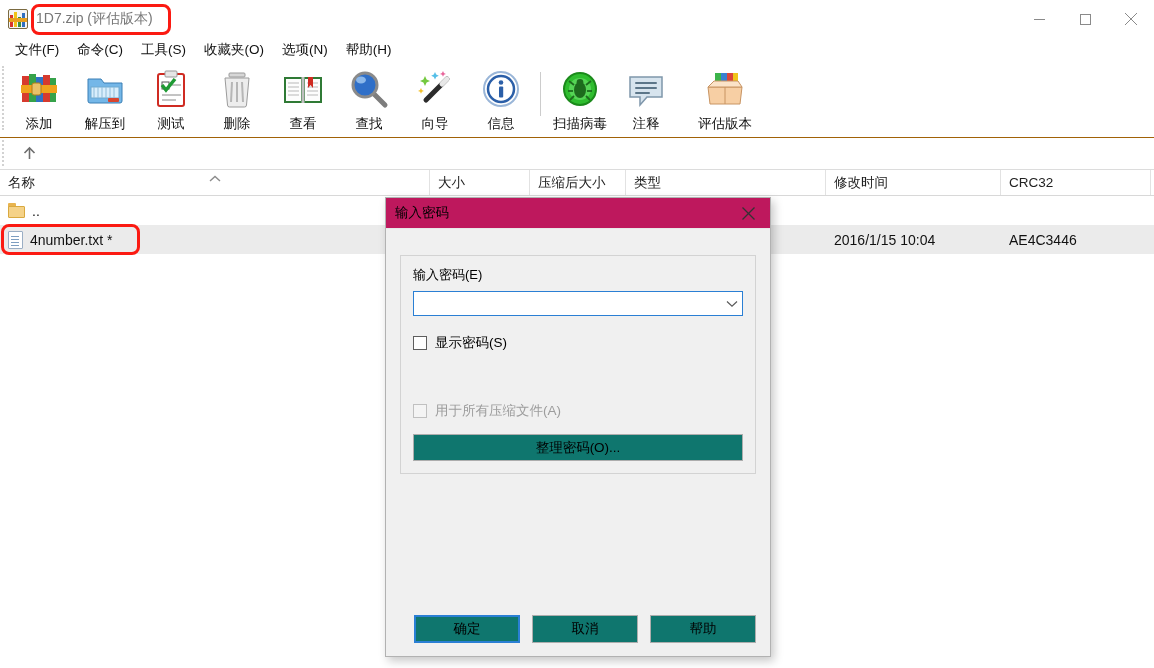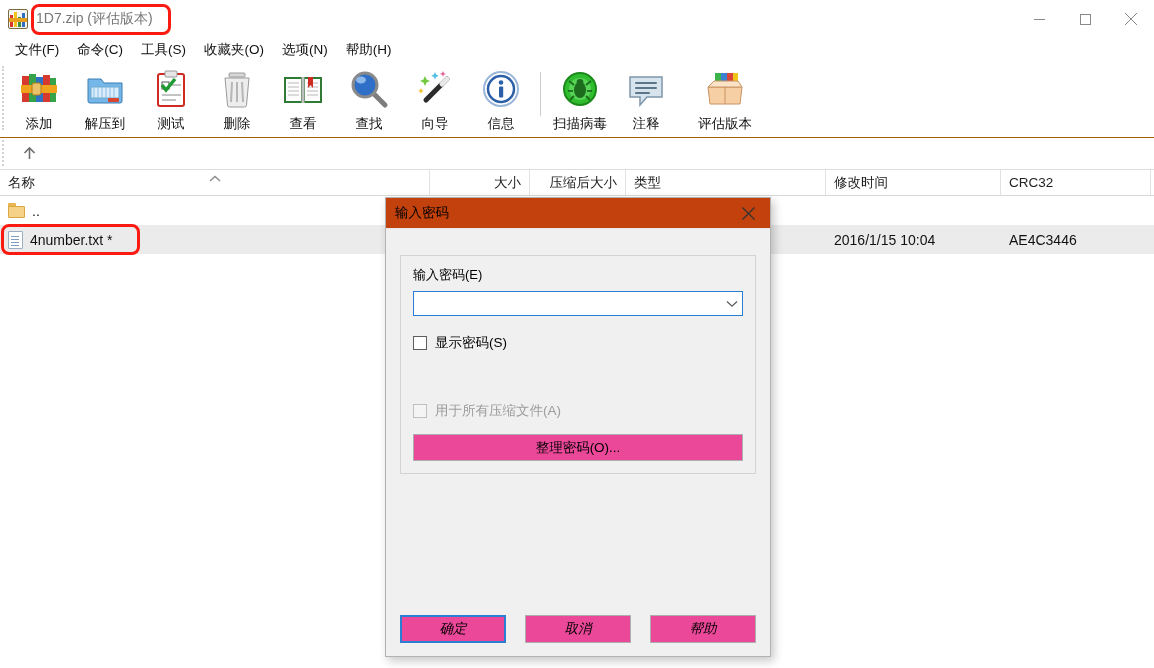--- a/index.html
+++ b/index.html
@@ -138,21 +138,21 @@
     font-size: 13.5px;
     color: #222;
   }
   .col-h {
     display: flex; align-items: center;
     position: relative;
     border-right: 1px solid #e2e2e2;
     padding: 0 8px;
     white-space: nowrap;
   }
-  .col-h.num { justify-content: flex-end; }
+  .col-h.num { justify-content: flex-start; }
   .col-sort {
     position: absolute; left: 50%; top: 1px;
     transform: translateX(-50%);
     color: #888;
   }
 
   
   #file-list { flex: 1 1 auto; background: #ffffff; position: relative; }
   .file-row {
     height: 29px;
@@ -191,21 +191,21 @@
     left: 385px; top: 197px;
     width: 386px; height: 460px;
     background: #f0f0f0;
     border: 1px solid #b2b2b2;
     box-shadow: 3px 4px 9px rgba(0,0,0,0.22);
     display: flex; flex-direction: column;
     font-size: 13px;
   }
   #dlg-title-bar {
     height: 31px; min-height: 31px;
-    background: #c2410c;
+    background: #be185d;
     display: flex; align-items: center;
     position: relative;
     border-bottom: 1px solid #e8e8e8;
   }
   #dlg-title {
     margin-left: 9px; font-size: 13.5px; color: #000;
   }
   #dlg-close {
     position: absolute; right: 0; top: 0;
     width: 44px; height: 31px;
@@ -265,35 +265,34 @@
   .chk-box {
     width: 14px; height: 14px;
     background: #ffffff;
     border: 1px solid #5e5e5e;
     flex: 0 0 auto;
   }
   .chk-row.disabled { color: #9d9d9d; }
   .chk-row.disabled .chk-box { border-color: #c0c0c0; background: #f4f4f4; }
 
   .wbtn {
-    background: #ec4899;
+    background: #0f766e;
     border: 1px solid #adadad;
     height: 26px;
     display: flex; align-items: center; justify-content: center;
     font-size: 13.5px; color: #000;
     font-family: "Liberation Sans", sans-serif;
   }
   #organize-btn { margin-top: 14px; width: 100%; height: 27px; }
 
   #dlg-footer {
     height: 54px; min-height: 54px;
-    display: flex; align-items: center; justify-content: space-between;
+    display: flex; align-items: center; justify-content: flex-end;
     gap: 12px;
     padding: 0 14px;
-    font-style: italic;
   }
   #dlg-footer .wbtn { width: 106px; height: 28px; }
   #ok-btn { border: 2px solid #2a7fd4; }
 
   
   .annot {
     position: absolute;
     border: 3px solid #fb1a12;
     border-radius: 8px;
     pointer-events: none;

